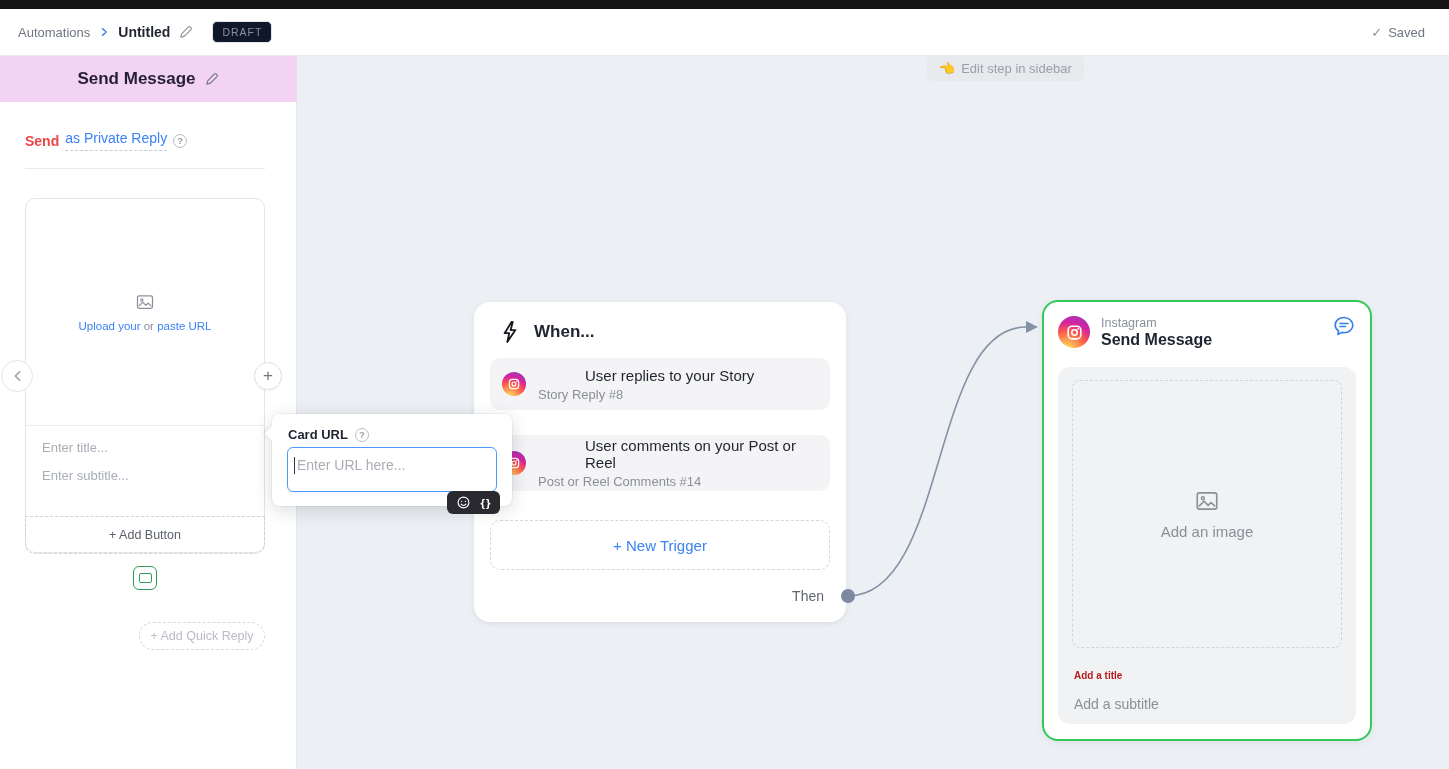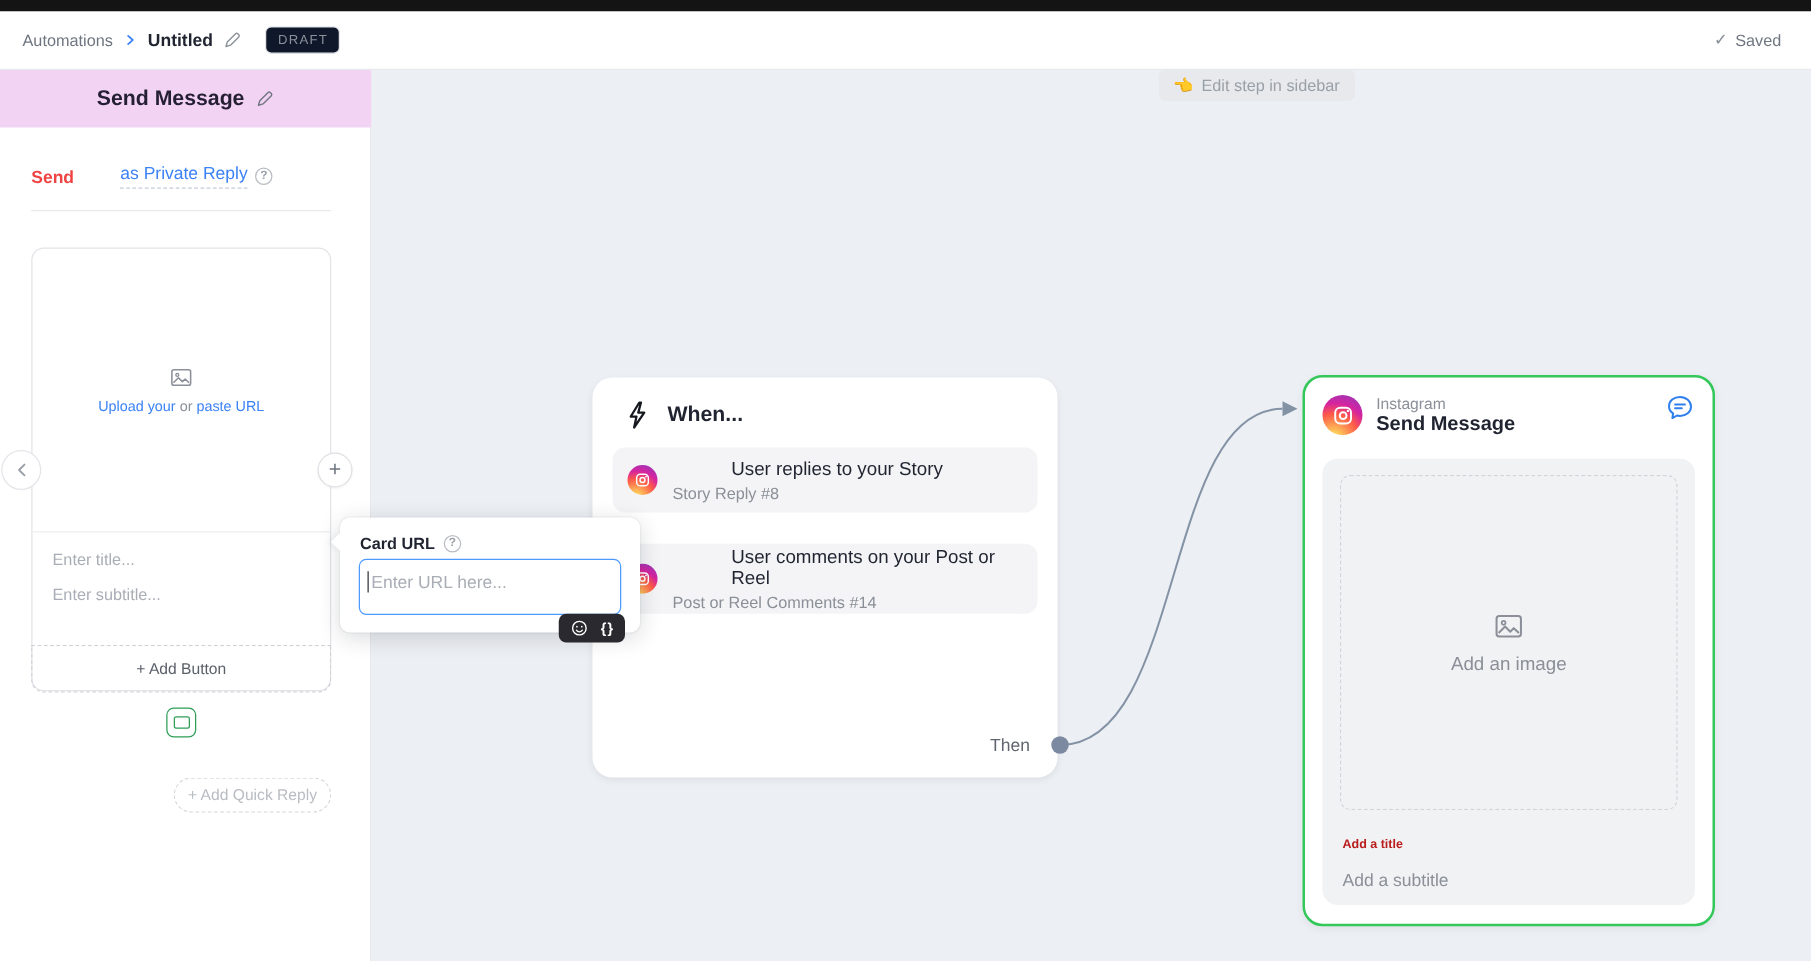--- a/index.html
+++ b/index.html
@@ -20,21 +20,21 @@
   .check-glyph { color:#8b919a; font-size:13px; }
 
   
   .sidebar { position:absolute; left:0; top:56px; width:297px; height:713px; background:#fff;
              border-right:1px solid #e5e6ea; z-index:20; }
   .sidebar-header { position:absolute; left:0; top:0; width:297px; height:46px; background:#f2d3f4;
                     display:flex; align-items:center; justify-content:center; gap:8px; }
   .sidebar-title { font-size:17px; font-weight:700; color:#251f33; }
   .send-row { position:absolute; left:25px; top:74px; font-size:14px; display:flex; align-items:center; gap:6px; }
   .send-prefix { font-weight:700; color:#ef4444; }
-  .send-mode { color:#3b82f6; border-bottom:1px dashed #c3cada; padding-bottom:4px; cursor:pointer;margin-left:31px; }
+  .send-mode { color:#3b82f6; border-bottom:1px dashed #c3cada; padding-bottom:4px; cursor:pointer; }
   .qmark { display:inline-flex; align-items:center; justify-content:center; width:14px; height:14px;
            border:1.2px solid #b9bdc4; border-radius:50%; color:#9aa0a8; font-size:9.5px; font-weight:700; }
   .sidebar-hr { position:absolute; left:25px; top:112px; width:240px; border-top:1px solid #e8e9ec; }
 
   .card-editor { position:absolute; left:25px; top:142px; width:240px; height:355px;
                  border:1px solid #e3e4e8; border-radius:10px; background:#fff; }
   .img-drop { height:227px; border-bottom:1px solid #ededf0; display:flex; flex-direction:column;
               align-items:center; justify-content:center; gap:8px; cursor:pointer; }
   .upload-line { font-size:11.5px; color:#8a8f98; }
   .upload-line .lnk { color:#3b82f6; cursor:pointer; }
@@ -192,20 +192,21 @@
           <circle cx="12" cy="12" r="3.4" fill="none" stroke="#fff" stroke-width="2"></circle>
           <circle cx="16.8" cy="7.2" r="1.2" fill="#fff"></circle>
         </svg>
     </span>
     <span>
       <div class="trig-title">User comments on your Post or Reel</div>
       <div class="trig-sub">Post or Reel Comments #14</div>
     </span>
   </div>
 
+  <div class="new-trigger">+ New Trigger</div>
   <div class="then-label">Then</div>
   <div class="then-dot"></div>
 </div>
 
 <div class="send-card">
   <div class="sc-header">
     <span class="ig-badge ig-32">
       <svg width="19" height="19" viewBox="0 0 24 24">
           <rect x="4" y="4" width="16" height="16" rx="5" fill="none" stroke="#fff" stroke-width="2"></rect>
           <circle cx="12" cy="12" r="3.4" fill="none" stroke="#fff" stroke-width="2"></circle>

